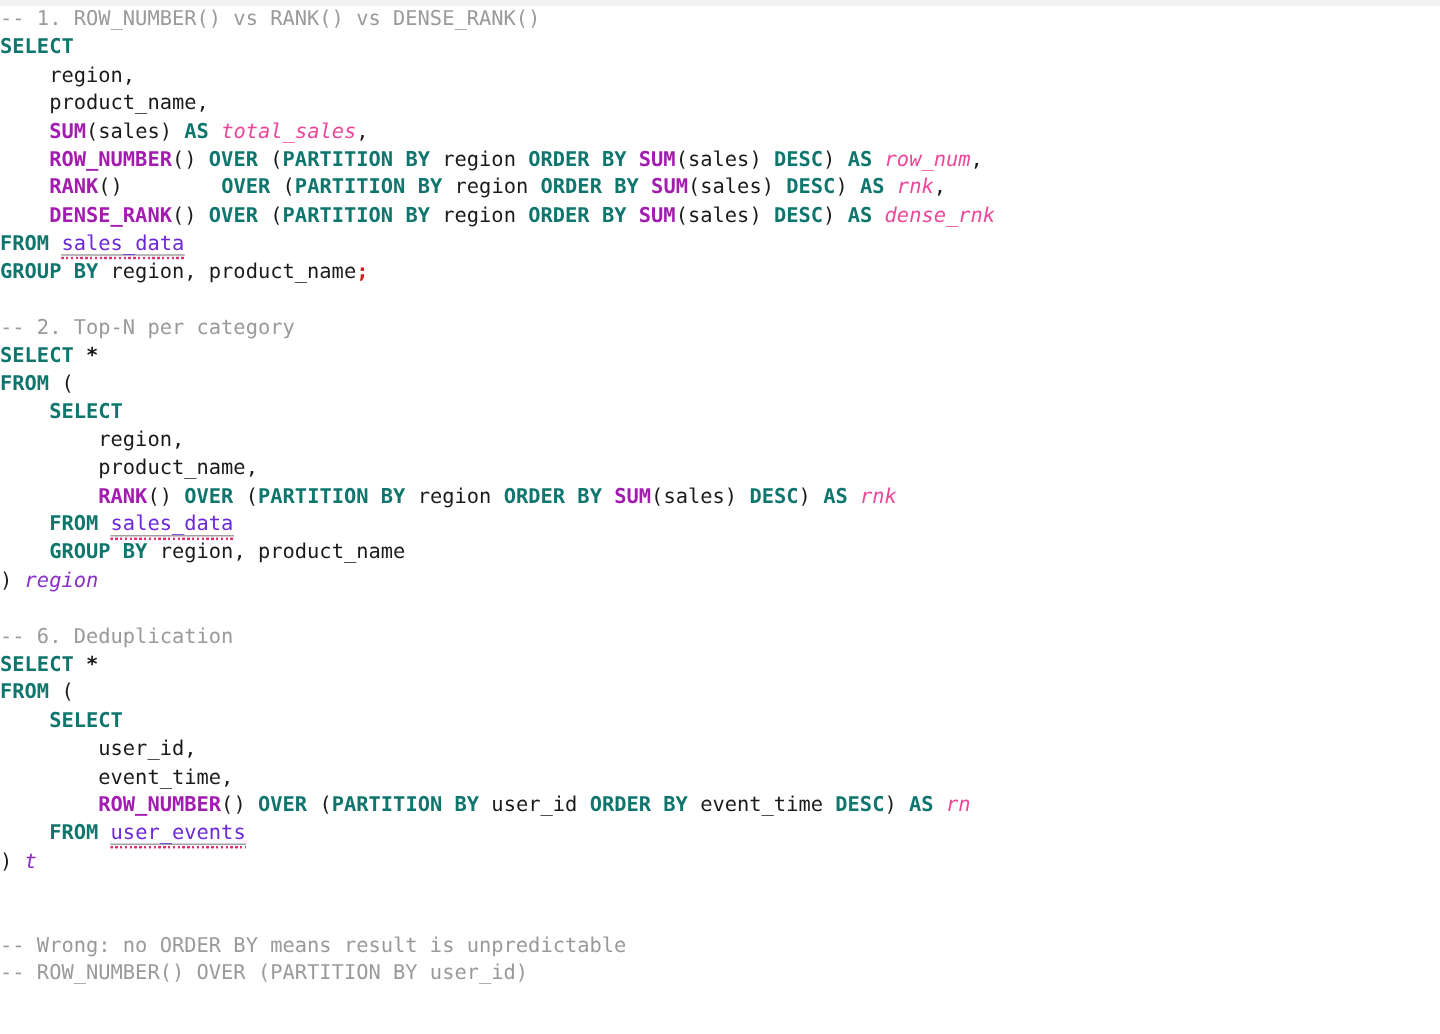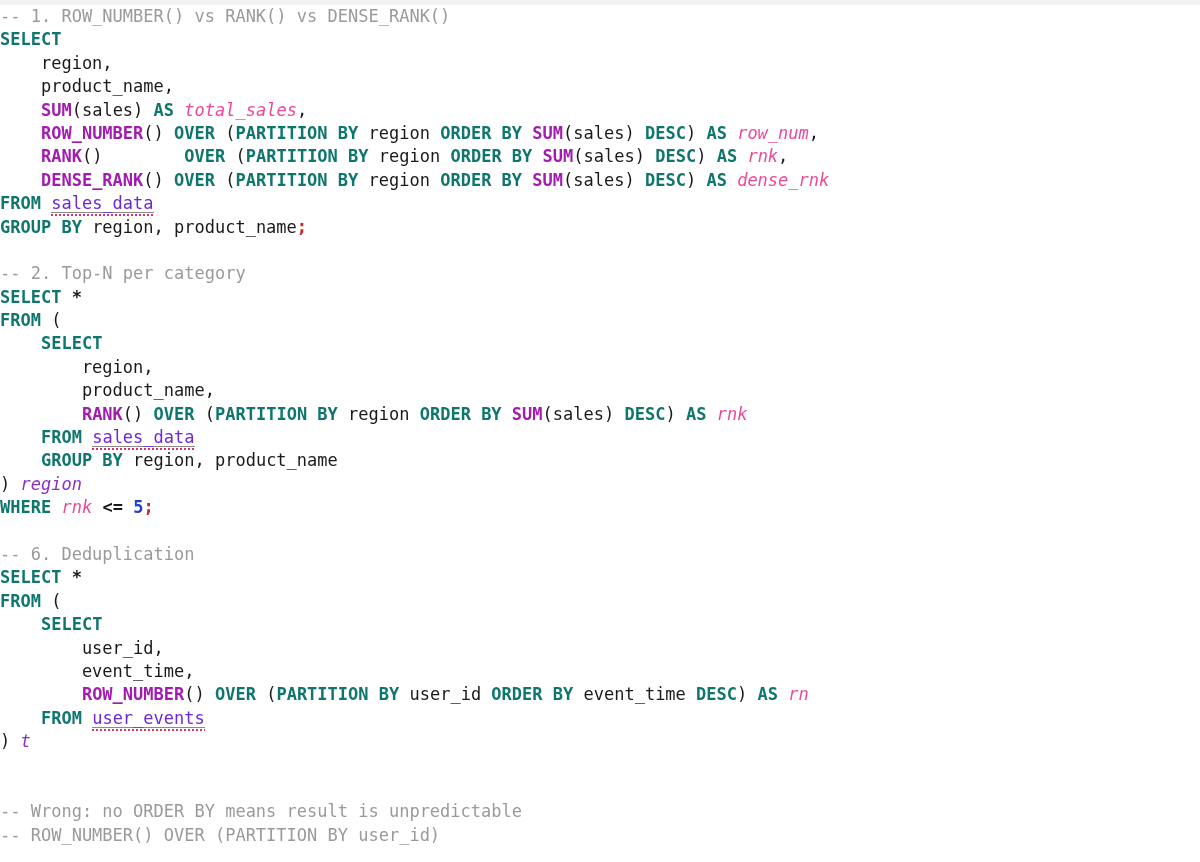--- a/index.html
+++ b/index.html
@@ -163,21 +163,20 @@
           <div class="line"><span class="cmt">-- 2. Top-N per category</span></div>
           <div class="line"><span class="kw">SELECT</span><span class="id"> </span><span class="op">*</span></div>
           <div class="line"><span class="kw">FROM</span><span class="punc"> (</span></div>
           <div class="line"><span class="id">    </span><span class="kw">SELECT</span></div>
           <div class="line"><span class="id">        region,</span></div>
           <div class="line"><span class="id">        product_name,</span></div>
           <div class="line"><span class="id">        </span><span class="fn">RANK</span><span class="punc">() </span><span class="kw">OVER</span><span class="punc"> (</span><span class="kw">PARTITION BY</span><span class="id"> region </span><span class="kw">ORDER BY</span><span class="id"> </span><span class="fn">SUM</span><span class="punc">(</span><span class="id">sales</span><span class="punc">) </span><span class="kw">DESC</span><span class="punc">) </span><span class="kw">AS</span><span class="id"> </span><span class="alias">rnk</span></div>
           <div class="line"><span class="id">    </span><span class="kw">FROM</span><span class="id"> </span><span class="unresolved">sales_data</span></div>
           <div class="line"><span class="id">    </span><span class="kw">GROUP BY</span><span class="id"> region, product_name</span></div>
           <div class="line"><span class="punc">) </span><span class="tbl">region</span></div>
-          <div class="line"><span class="kw">WHERE</span><span class="id"> </span><span class="alias">rnk</span><span class="id"> </span><span class="op">&lt;=</span><span class="id"> </span><span class="num">5</span><span class="semi">;</span></div>
           <div class="line">&nbsp;</div>
           <div class="line"><span class="cmt">-- 6. Deduplication</span></div>
           <div class="line"><span class="kw">SELECT</span><span class="id"> </span><span class="op">*</span></div>
           <div class="line"><span class="kw">FROM</span><span class="punc"> (</span></div>
           <div class="line"><span class="id">    </span><span class="kw">SELECT</span></div>
           <div class="line"><span class="id">        user_id,</span></div>
           <div class="line"><span class="id">        event_time,</span></div>
           <div class="line"><span class="id">        </span><span class="fn">ROW_NUMBER</span><span class="punc">() </span><span class="kw">OVER</span><span class="punc"> (</span><span class="kw">PARTITION BY</span><span class="id"> user_id </span><span class="kw">ORDER BY</span><span class="id"> event_time </span><span class="kw">DESC</span><span class="punc">) </span><span class="kw">AS</span><span class="id"> </span><span class="alias">rn</span></div>
           <div class="line"><span class="id">    </span><span class="kw">FROM</span><span class="id"> </span><span class="unresolved">user_events</span></div>
           <div class="line"><span class="punc">) </span><span class="tbl">t</span></div>

